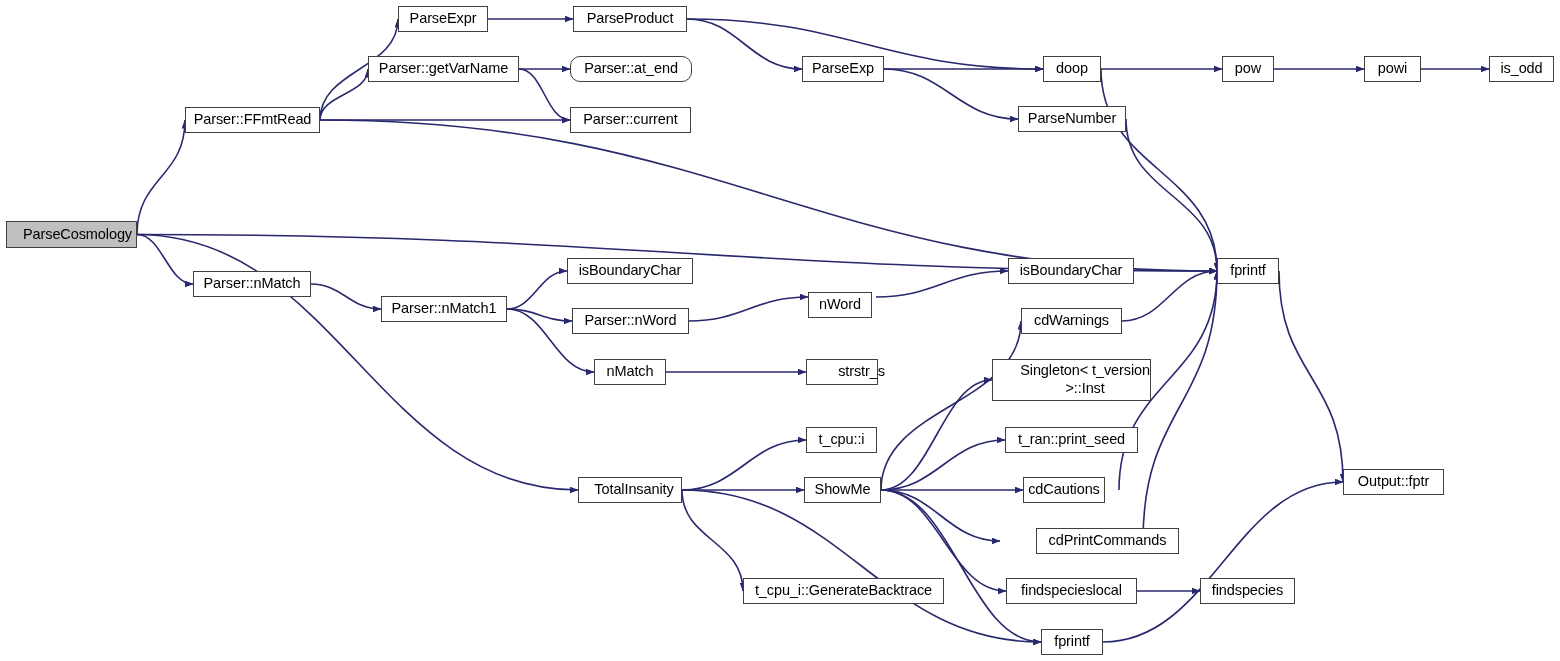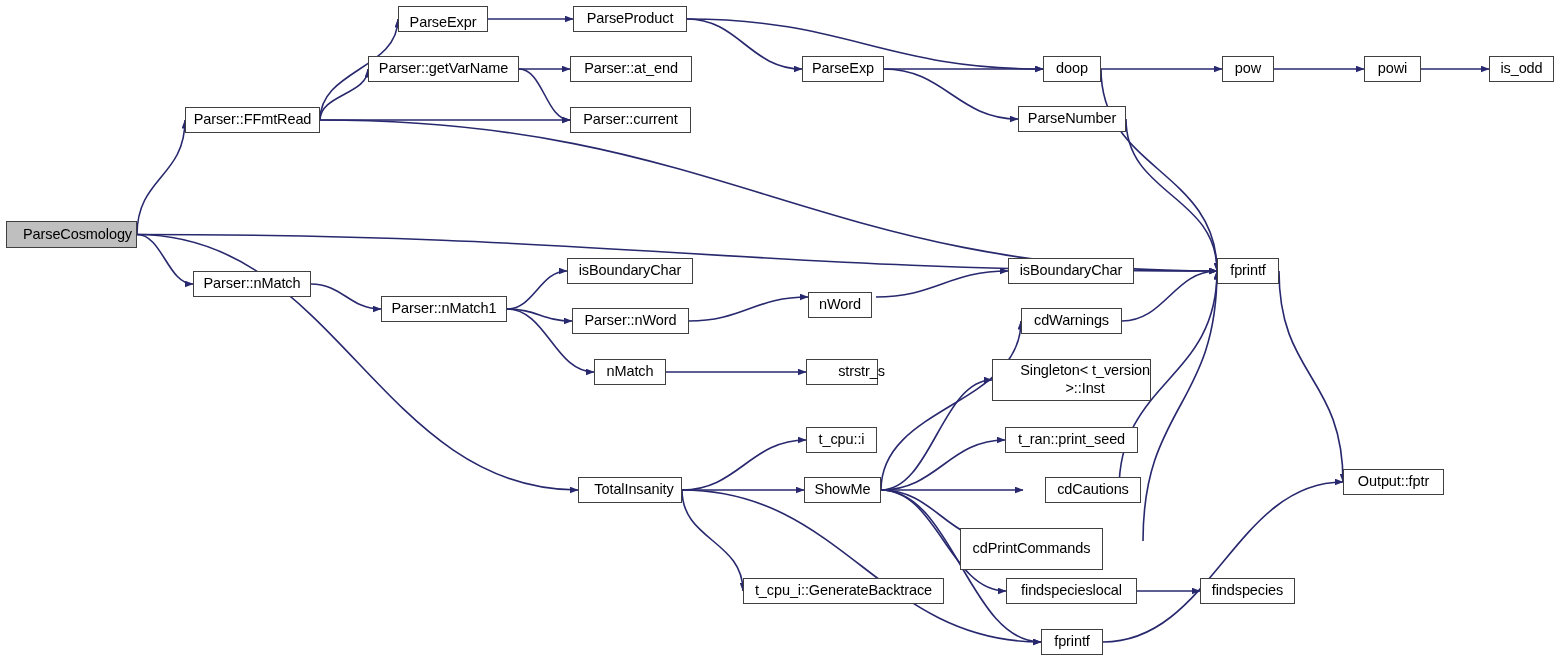--- a/index.html
+++ b/index.html
@@ -104,23 +104,23 @@
         <path d="M1143,541 C1143,406 1217,406 1217,271"></path>
         <path d="M1137,591 C1165.35,591 1171.65,591 1200,591"></path>
         <path d="M1279,271 C1279,376.5 1343,376.5 1343,482"></path>
         <path d="M1103,642 C1211,642 1235,482 1343,482"></path>
       </g>
   </svg>
 
   <div id="node-layer">
       <div class="gnode highlight" style="left: 6px; top: 221px; width: 131px; height: 27px; padding-left: 12px;"><span>ParseCosmology</span></div>
       <div class="gnode" style="left: 185px; top: 107px; width: 135px; height: 26px;"><span>Parser::FFmtRead</span></div>
-      <div class="gnode" style="left: 398px; top: 6px; width: 90px; height: 26px; align-items: flex-end;"><span>ParseExpr</span></div>
+      <div class="gnode" style="left: 398px; top: 6px; width: 90px; height: 26px;"><span>ParseExpr</span></div>
       <div class="gnode" style="left: 368px; top: 56px; width: 151px; height: 26px;"><span>Parser::getVarName</span></div>
-      <div class="gnode" style="left: 570px; top: 56px; width: 122px; height: 26px;"><span>Parser::at_end</span></div>
+      <div class="gnode" style="left: 570px; top: 56px; width: 122px; height: 26px; border-radius: 10px;"><span>Parser::at_end</span></div>
       <div class="gnode" style="left: 570px; top: 107px; width: 121px; height: 26px;"><span>Parser::current</span></div>
       <div class="gnode" style="left: 573px; top: 6px; width: 114px; height: 26px;"><span>ParseProduct</span></div>
       <div class="gnode" style="left: 802px; top: 56px; width: 82px; height: 26px;"><span>ParseExp</span></div>
       <div class="gnode" style="left: 1018px; top: 106px; width: 108px; height: 26px;"><span>ParseNumber</span></div>
       <div class="gnode" style="left: 1043px; top: 56px; width: 58px; height: 26px;"><span>doop</span></div>
       <div class="gnode" style="left: 1222px; top: 56px; width: 52px; height: 26px;"><span>pow</span></div>
       <div class="gnode" style="left: 1364px; top: 56px; width: 57px; height: 26px;"><span>powi</span></div>
       <div class="gnode" style="left: 1489px; top: 56px; width: 65px; height: 26px;"><span>is_odd</span></div>
       <div class="gnode" style="left: 1217px; top: 258px; width: 62px; height: 26px;"><span>fprintf</span></div>
       <div class="gnode" style="left: 193px; top: 271px; width: 118px; height: 26px;"><span>Parser::nMatch</span></div>
@@ -128,22 +128,22 @@
       <div class="gnode" style="left: 567px; top: 258px; width: 126px; height: 26px;"><span>isBoundaryChar</span></div>
       <div class="gnode" style="left: 572px; top: 308px; width: 117px; height: 26px;"><span>Parser::nWord</span></div>
       <div class="gnode" style="left: 594px; top: 359px; width: 72px; height: 26px;"><span>nMatch</span></div>
       <div class="gnode" style="left: 808px; top: 292px; width: 64px; height: 26px;"><span>nWord</span></div>
       <div class="gnode" style="left: 806px; top: 359px; width: 72px; height: 26px; padding-left: 39px;"><span>strstr_s</span></div>
       <div class="gnode" style="left: 1008px; top: 258px; width: 126px; height: 26px;"><span>isBoundaryChar</span></div>
       <div class="gnode" style="left: 1021px; top: 308px; width: 101px; height: 26px;"><span>cdWarnings</span></div>
       <div class="gnode two-line" style="left: 992px; top: 359px; width: 159px; height: 42px; justify-content: flex-end;"><span>Singleton&lt; t_version
 &gt;::Inst</span></div>
       <div class="gnode" style="left: 1005px; top: 427px; width: 133px; height: 26px;"><span>t_ran::print_seed</span></div>
-      <div class="gnode" style="left: 1045px; top: 477px; width: 96px; height: 26px;"><span>cdCautions</span></div>
-      <div class="gnode" style="left: 960px; top: 528px; width: 143px; height: 42px;"><span>cdPrintCommands</span></div>
+      <div class="gnode" style="left: 1023px; top: 477px; width: 82px; height: 26px;"><span>cdCautions</span></div>
+      <div class="gnode" style="left: 1036px; top: 528px; width: 143px; height: 26px;"><span>cdPrintCommands</span></div>
       <div class="gnode" style="left: 1006px; top: 578px; width: 131px; height: 26px;"><span>findspecieslocal</span></div>
       <div class="gnode" style="left: 1200px; top: 578px; width: 95px; height: 26px;"><span>findspecies</span></div>
       <div class="gnode" style="left: 1041px; top: 629px; width: 62px; height: 26px;"><span>fprintf</span></div>
       <div class="gnode" style="left: 1343px; top: 469px; width: 101px; height: 26px; text-align: right;"><span>Output::fptr</span></div>
       <div class="gnode" style="left: 806px; top: 427px; width: 71px; height: 26px;"><span>t_cpu::i</span></div>
       <div class="gnode" style="left: 804px; top: 477px; width: 77px; height: 26px;"><span>ShowMe</span></div>
       <div class="gnode" style="left: 578px; top: 477px; width: 104px; height: 26px; padding-left: 8px;"><span>TotalInsanity</span></div>
       <div class="gnode" style="left: 743px; top: 578px; width: 201px; height: 26px;"><span>t_cpu_i::GenerateBacktrace</span></div>
     </div>
 

